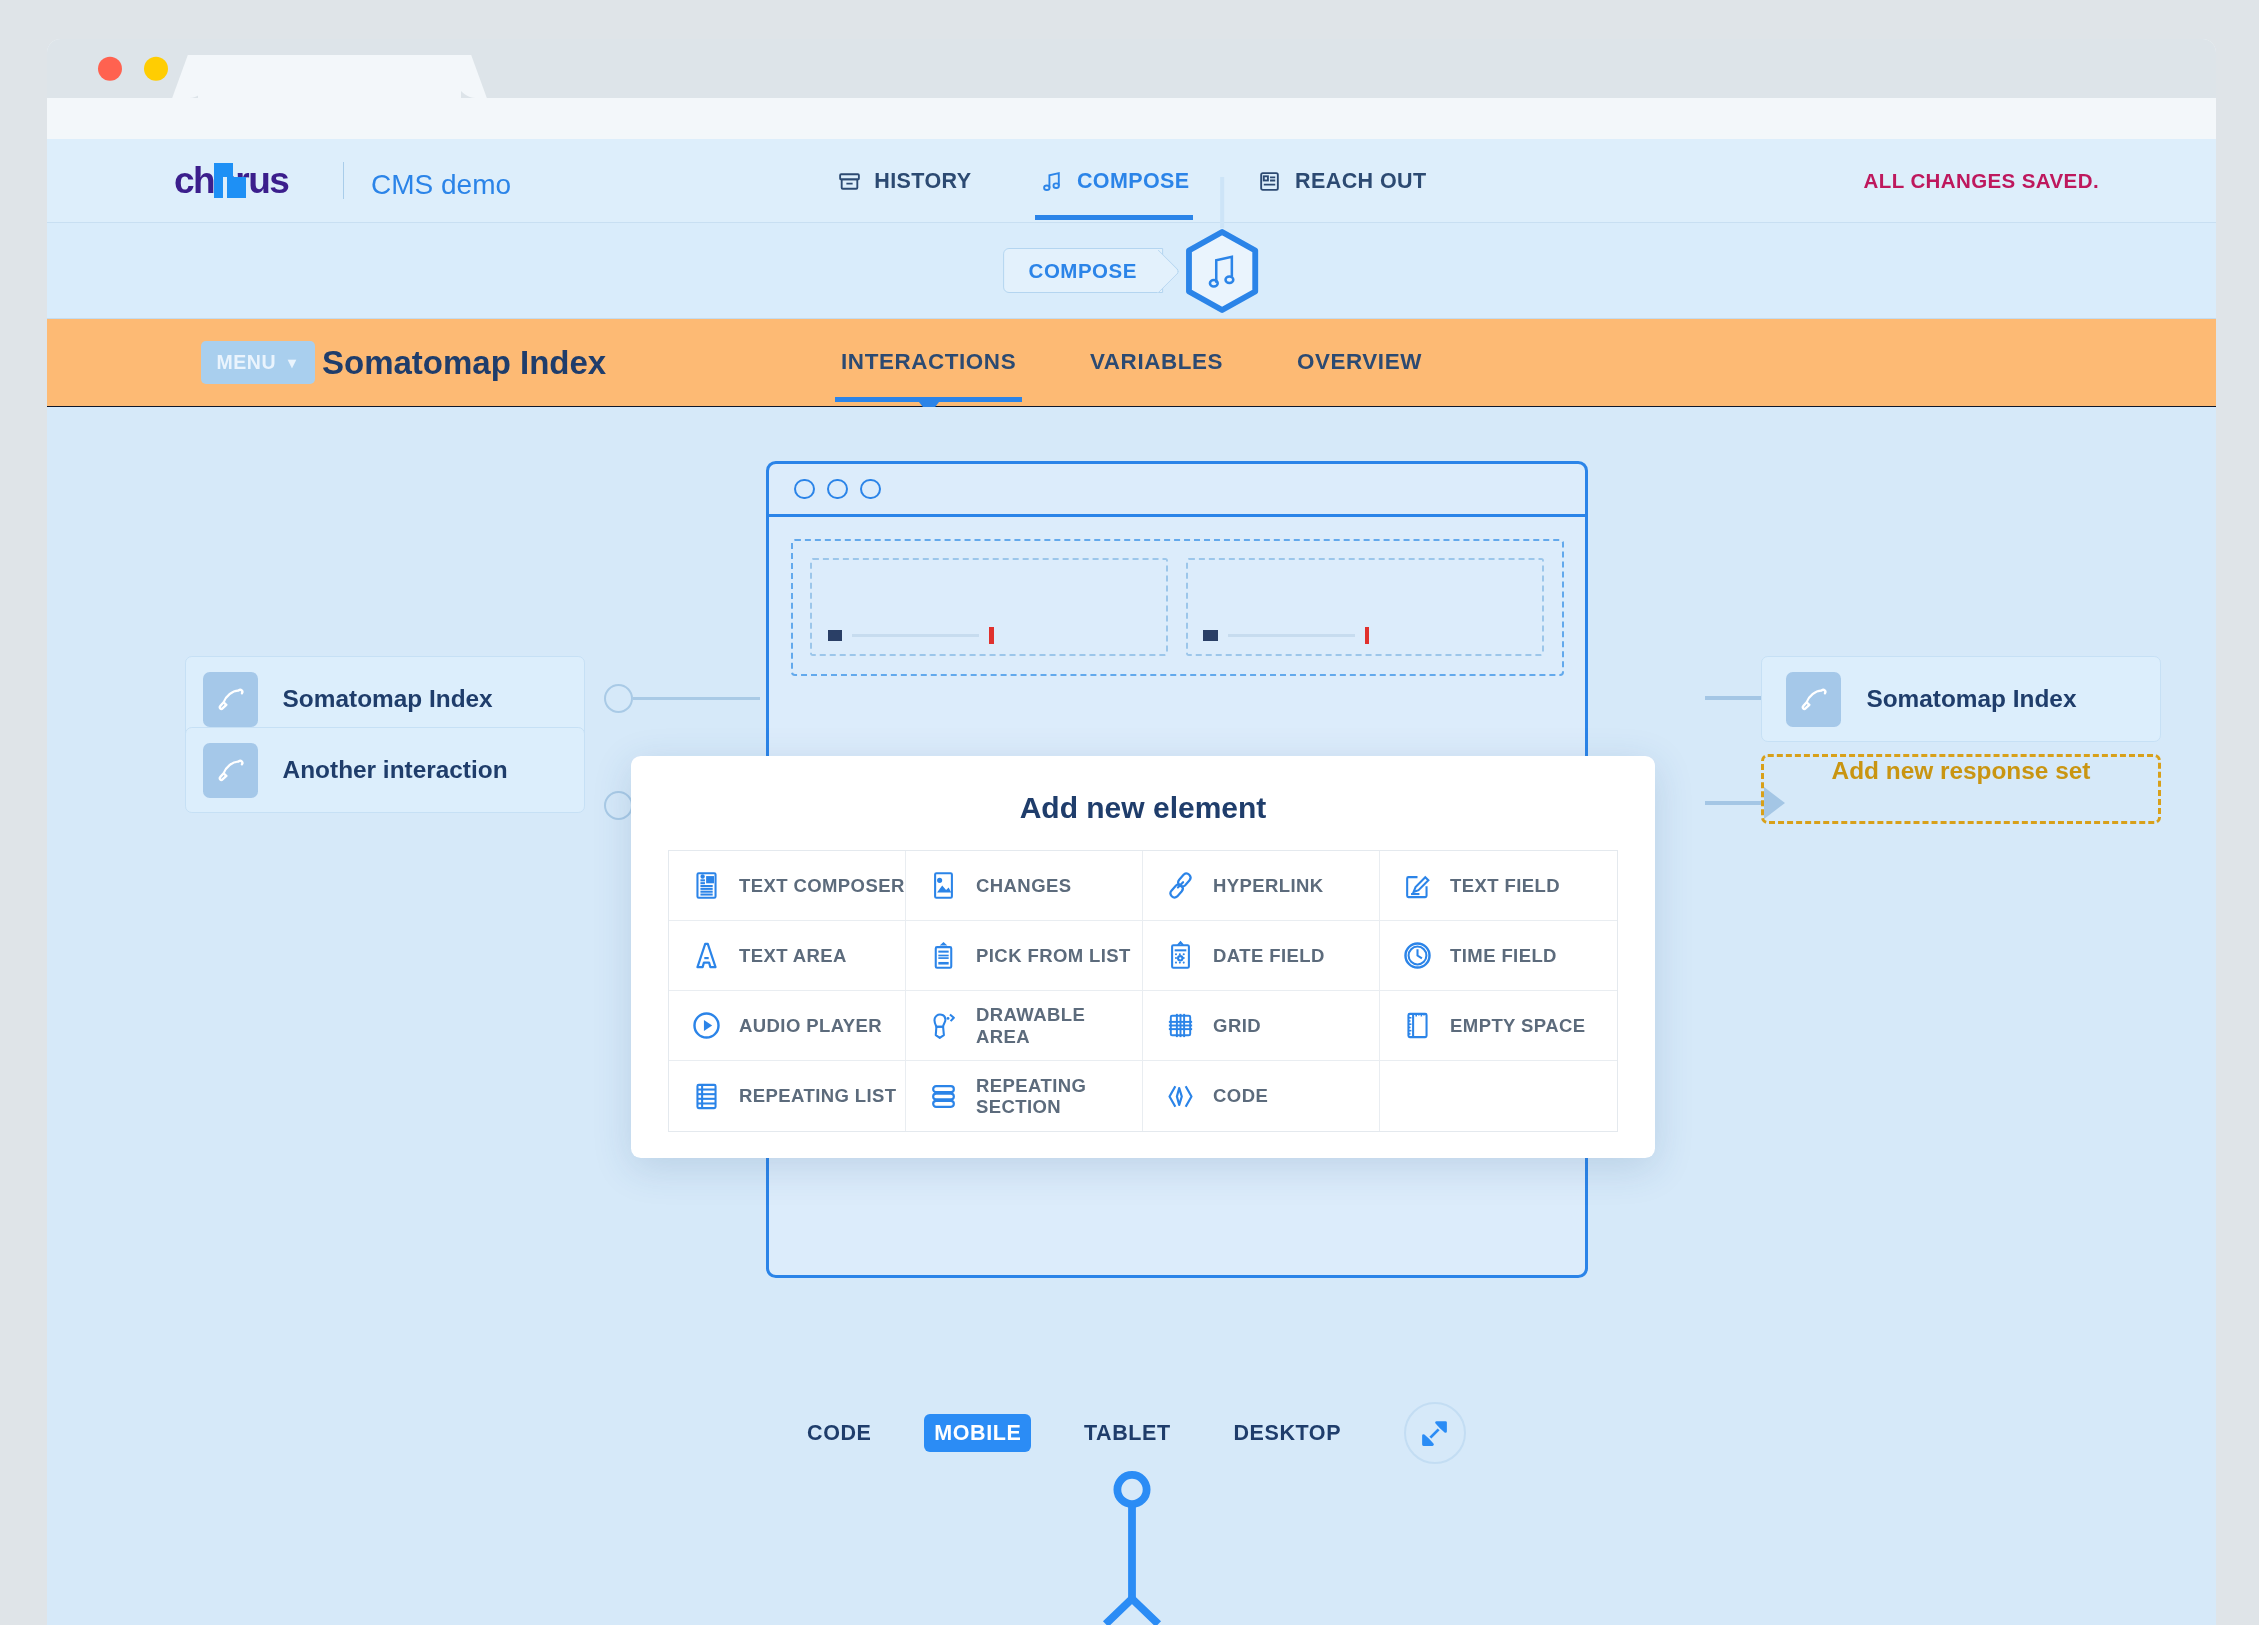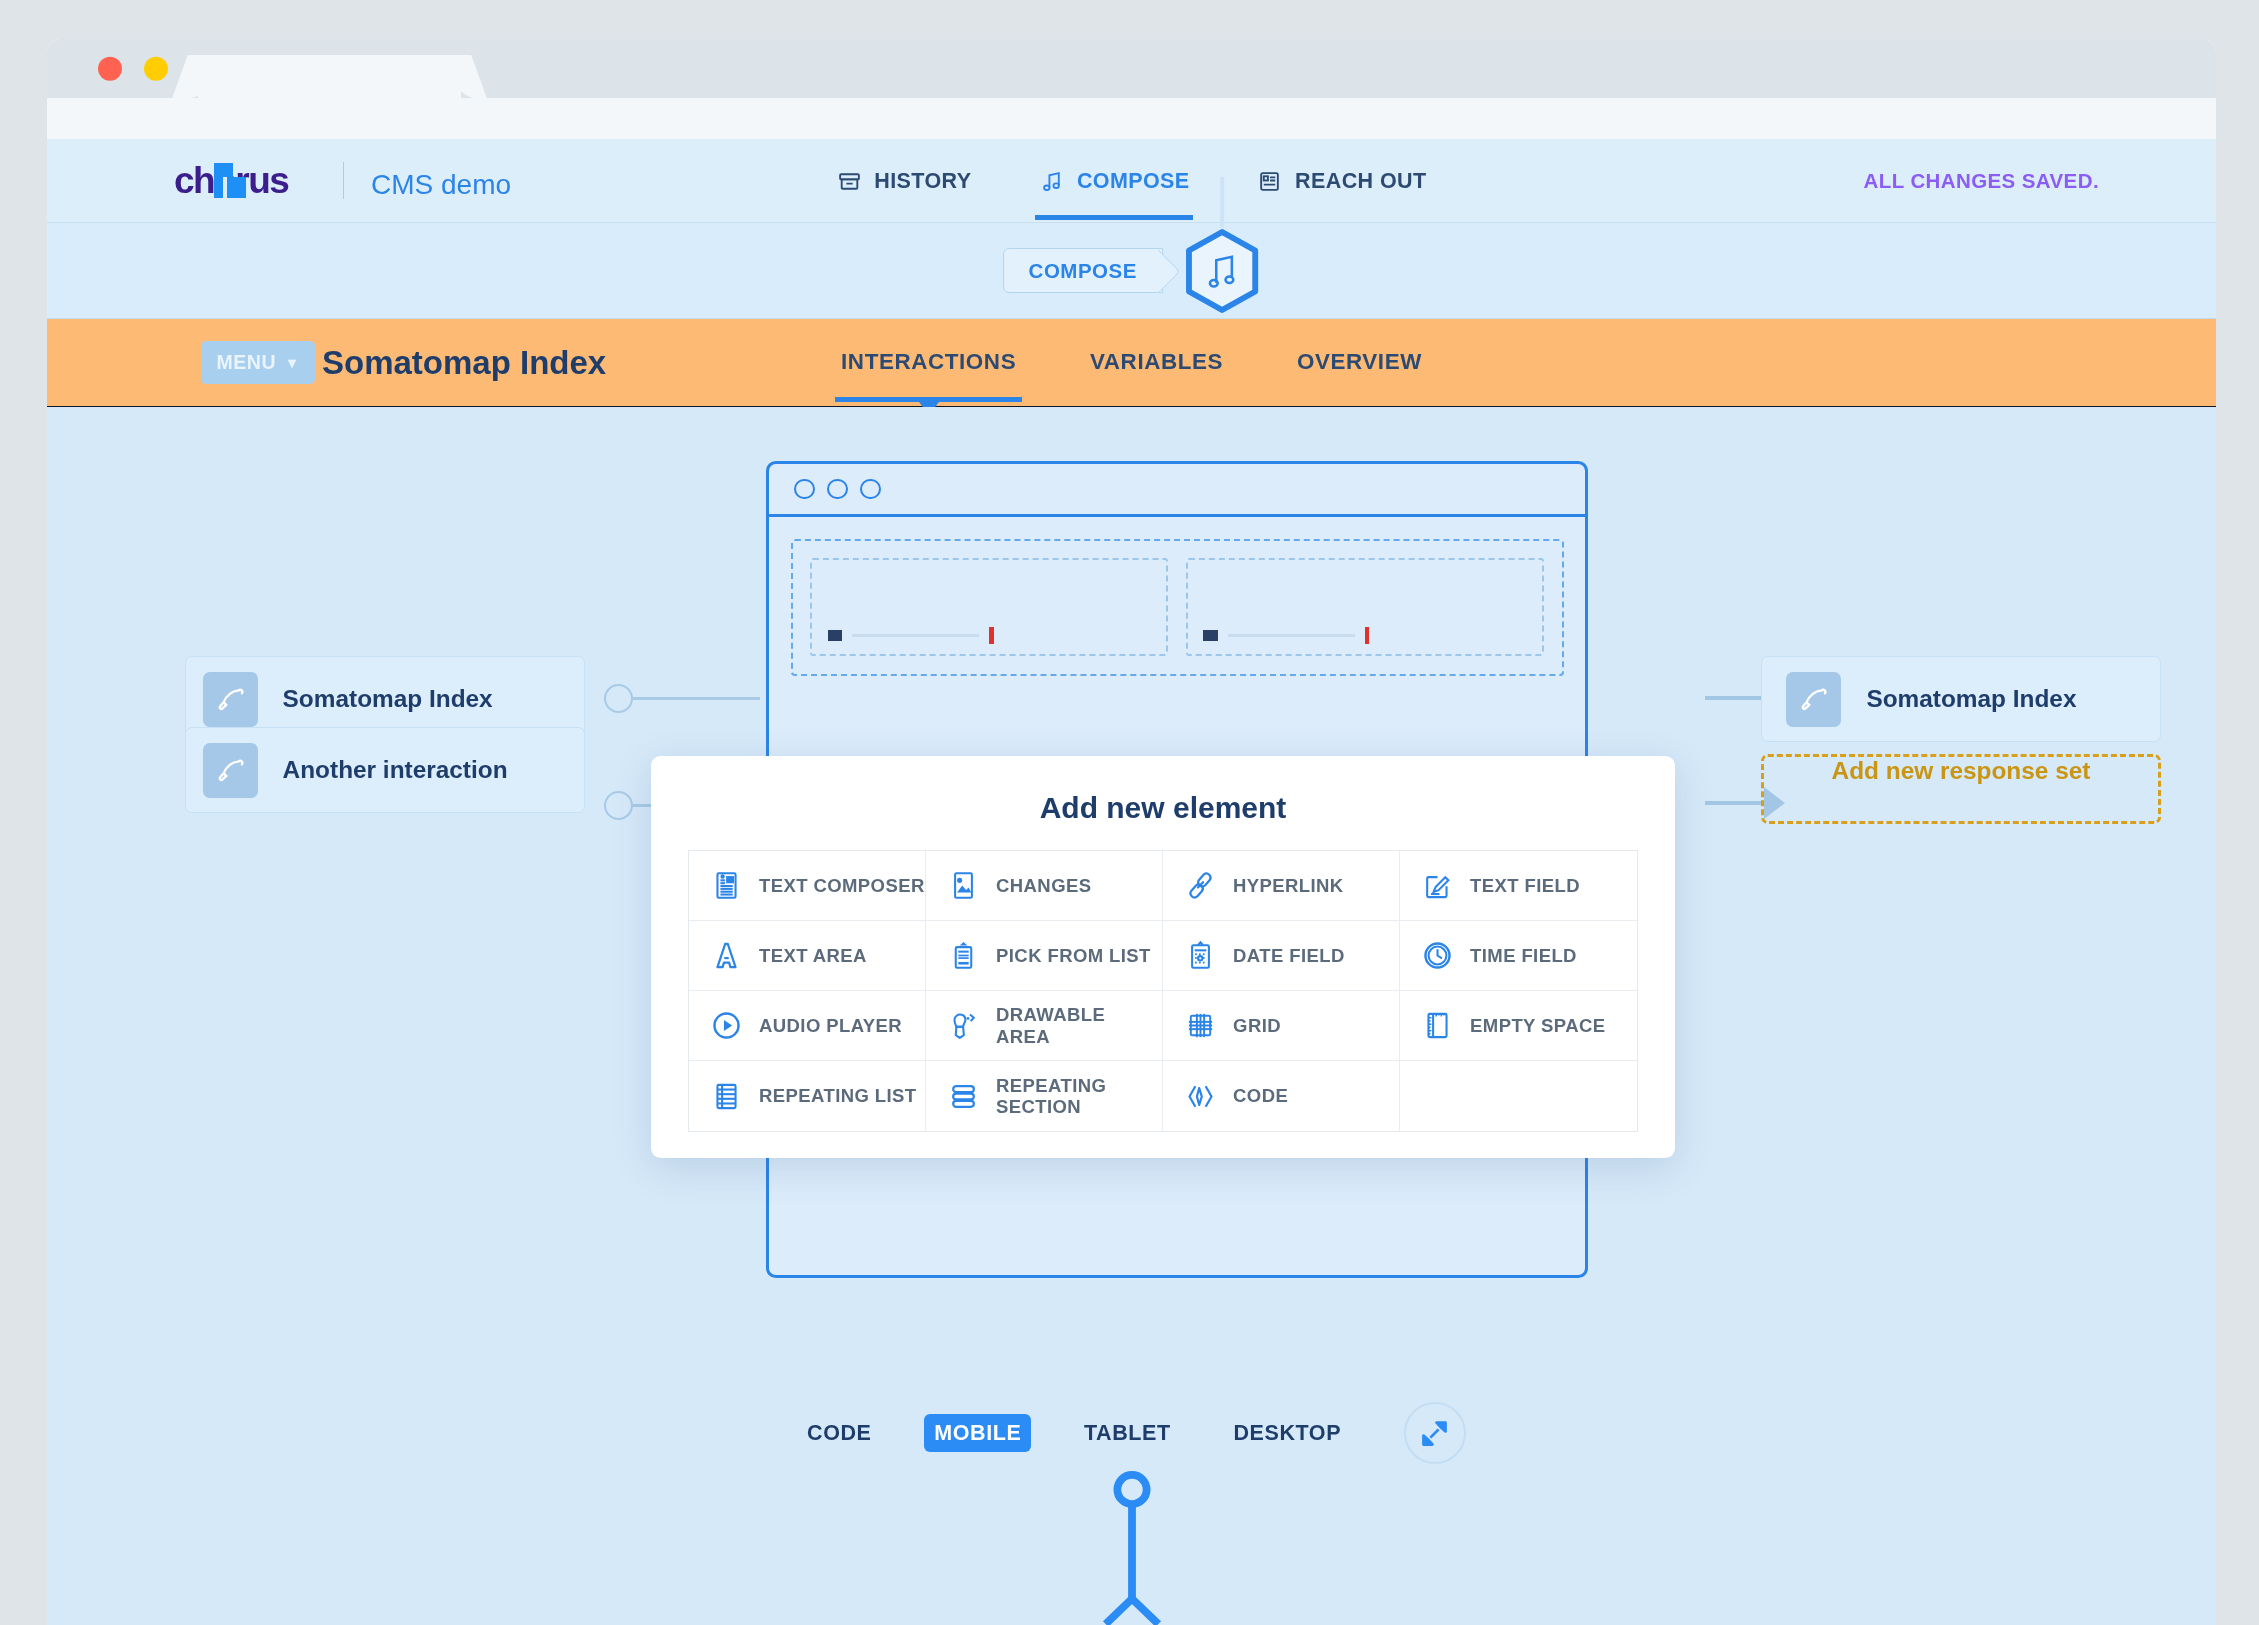--- a/index.html
+++ b/index.html
@@ -88,21 +88,21 @@
   }
   .appnav-item.active { color: #2b84e8; }
   .appnav-item.active:after {
     content: ""; position: absolute; left: 0; right: 0; bottom: -1px;
     height: 4.9px; background: #2b84e8;
   }
   .nav-ico { width: 25px; height: 25px; display: block; }
 
   .saved-note {
     position: absolute; right: 117px;
-    font-size: 20.5px; font-weight: bold; color: #8b5cf6; letter-spacing: 0.4px;
+    font-size: 20.5px; font-weight: bold; color: #be185d; letter-spacing: 0.4px;
   }
 
   
   .crumbbar {
     position: relative; height: 96px; background: #d9ecfb;
     border-bottom: 1px solid #c4dcf0;
   }
   .crumb-center {
     position: absolute; left: 50%; top: 50%;
     transform: translate(-50%, -50%);
@@ -249,21 +249,21 @@
     border: 2px solid #c3ddf3; display: flex; align-items: center; justify-content: center;
     cursor: pointer; margin-left: 9.8px;
   }
 
   
   .stem { position: absolute; left: 50%; top: 1063px; transform: translateX(-50%); }
 
   
   .modal-wrap { position: absolute; left: 0; top: 0; right: 0; bottom: 0; }
   .modal {
-    position: absolute; left: 604px; top: 617px;
+    position: absolute; left: 584px; top: 617px;
     width: 1024px; height: 402px;
     background: #ffffff; border-radius: 9.8px;
     box-shadow: 0 9.8px 39px rgba(40,80,130,0.16);
   }
   .modal-title {
     text-align: center; font-size: 30px; font-weight: bold;
     color: #1f3d6b; padding: 35px 0 25px;
   }
   .elem-grid {
     margin: 0 37px; border: 1px solid #e4e9ee;

